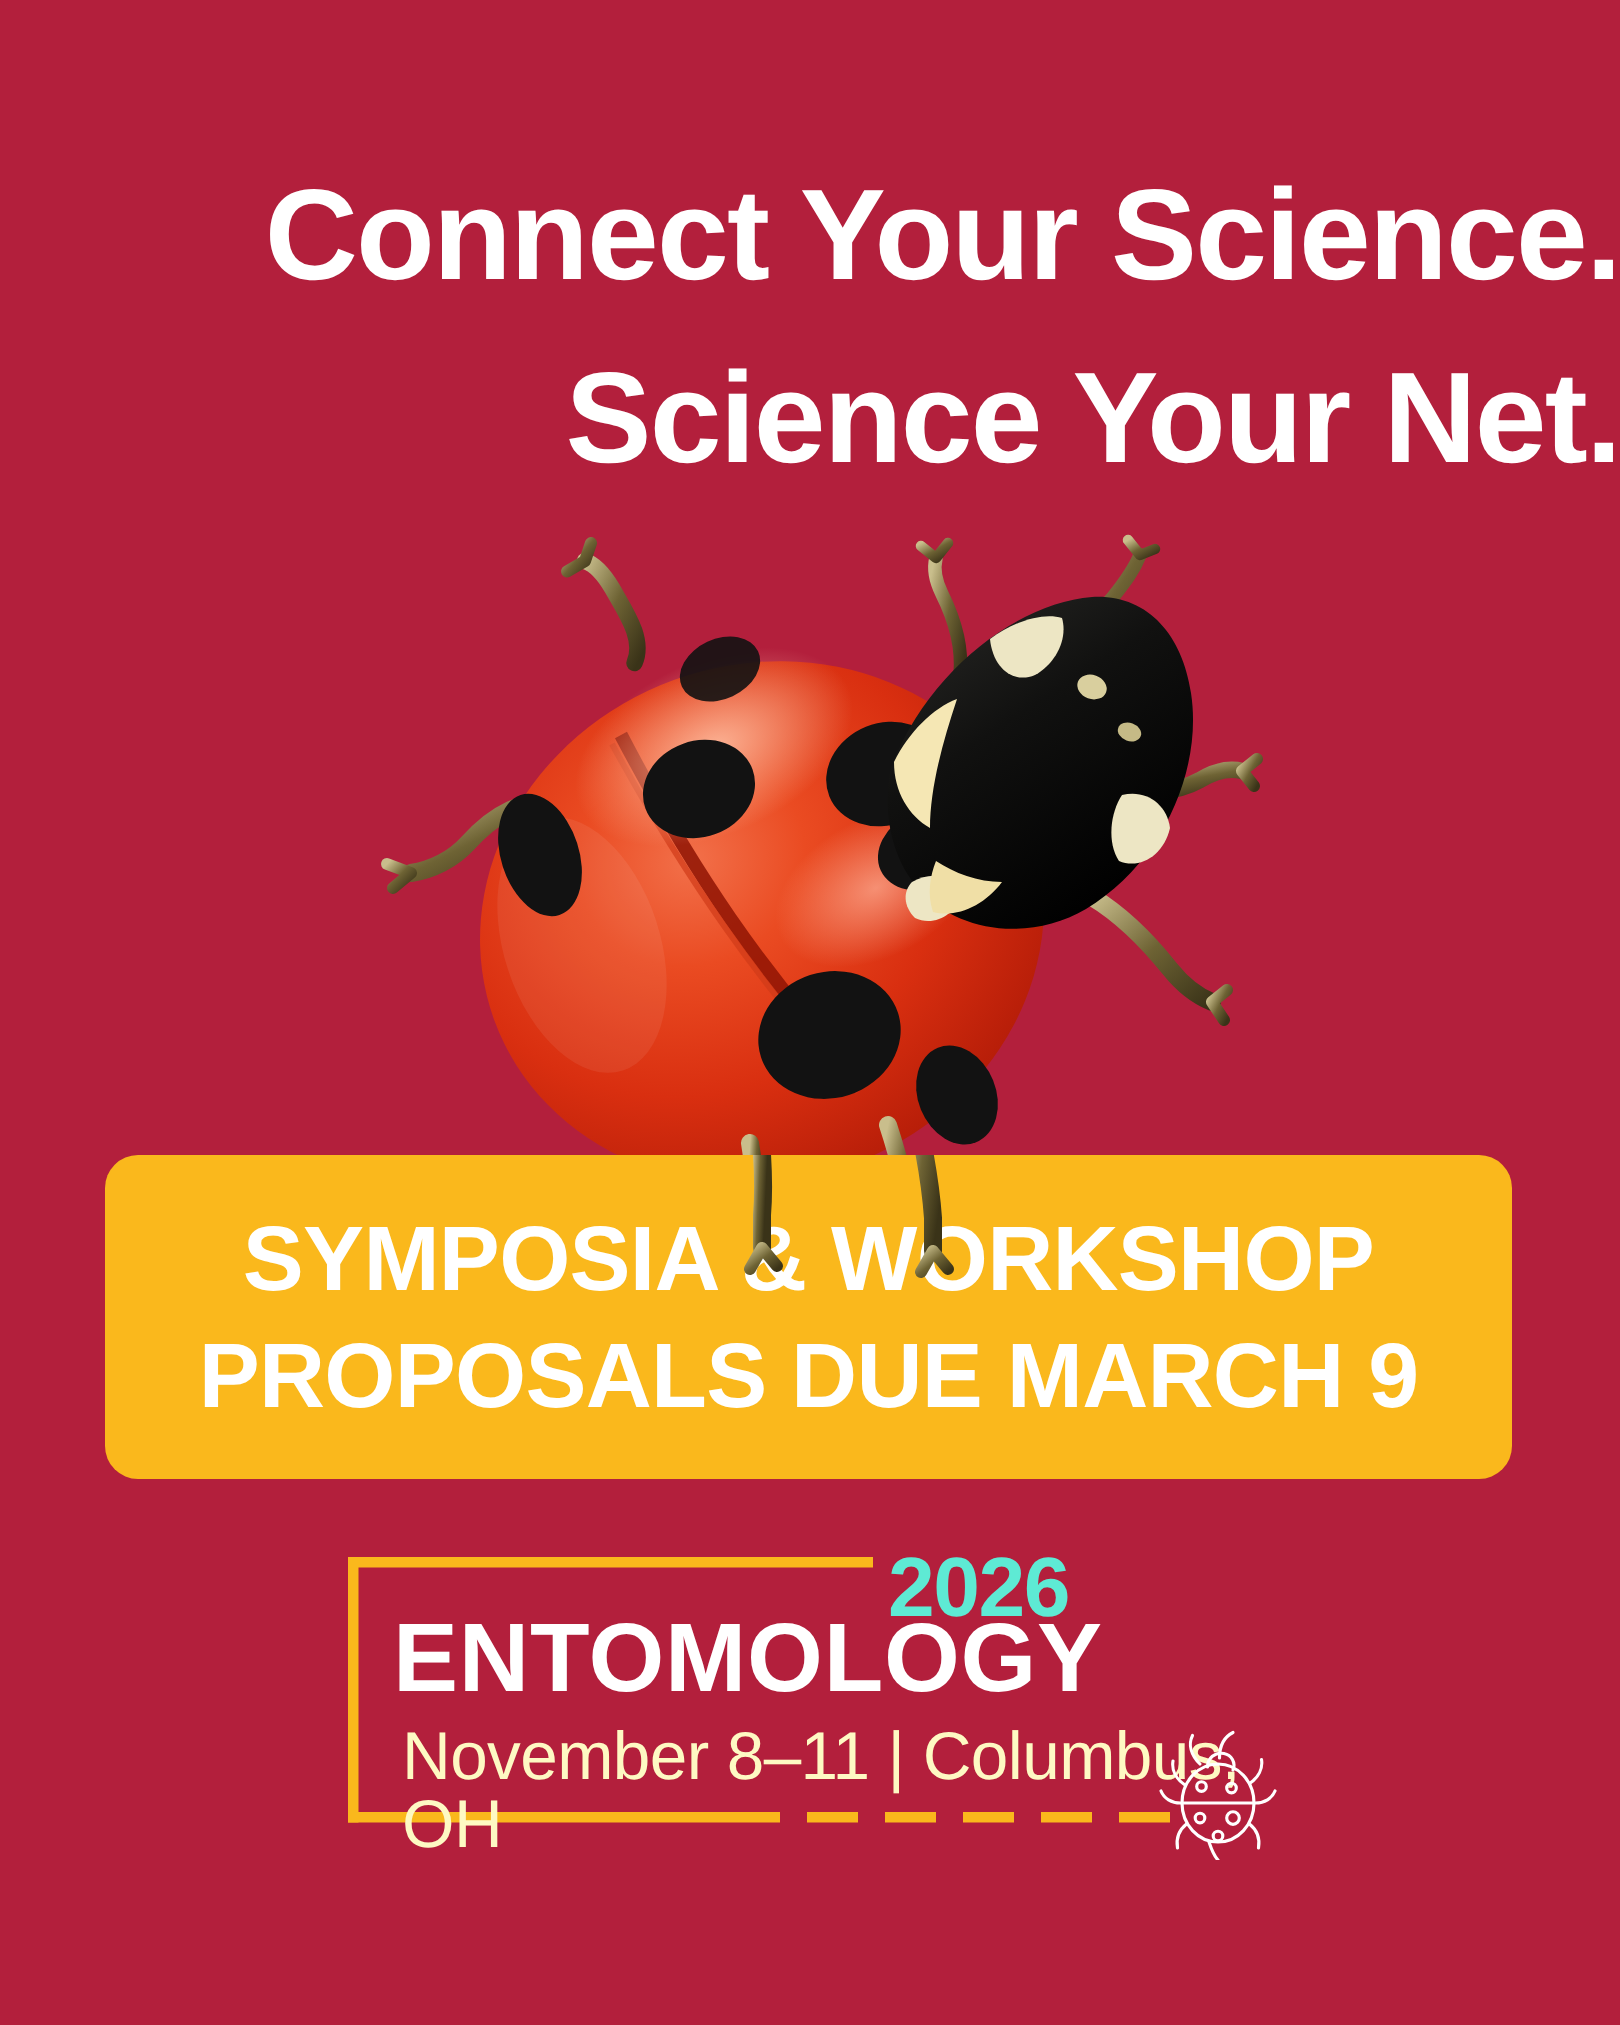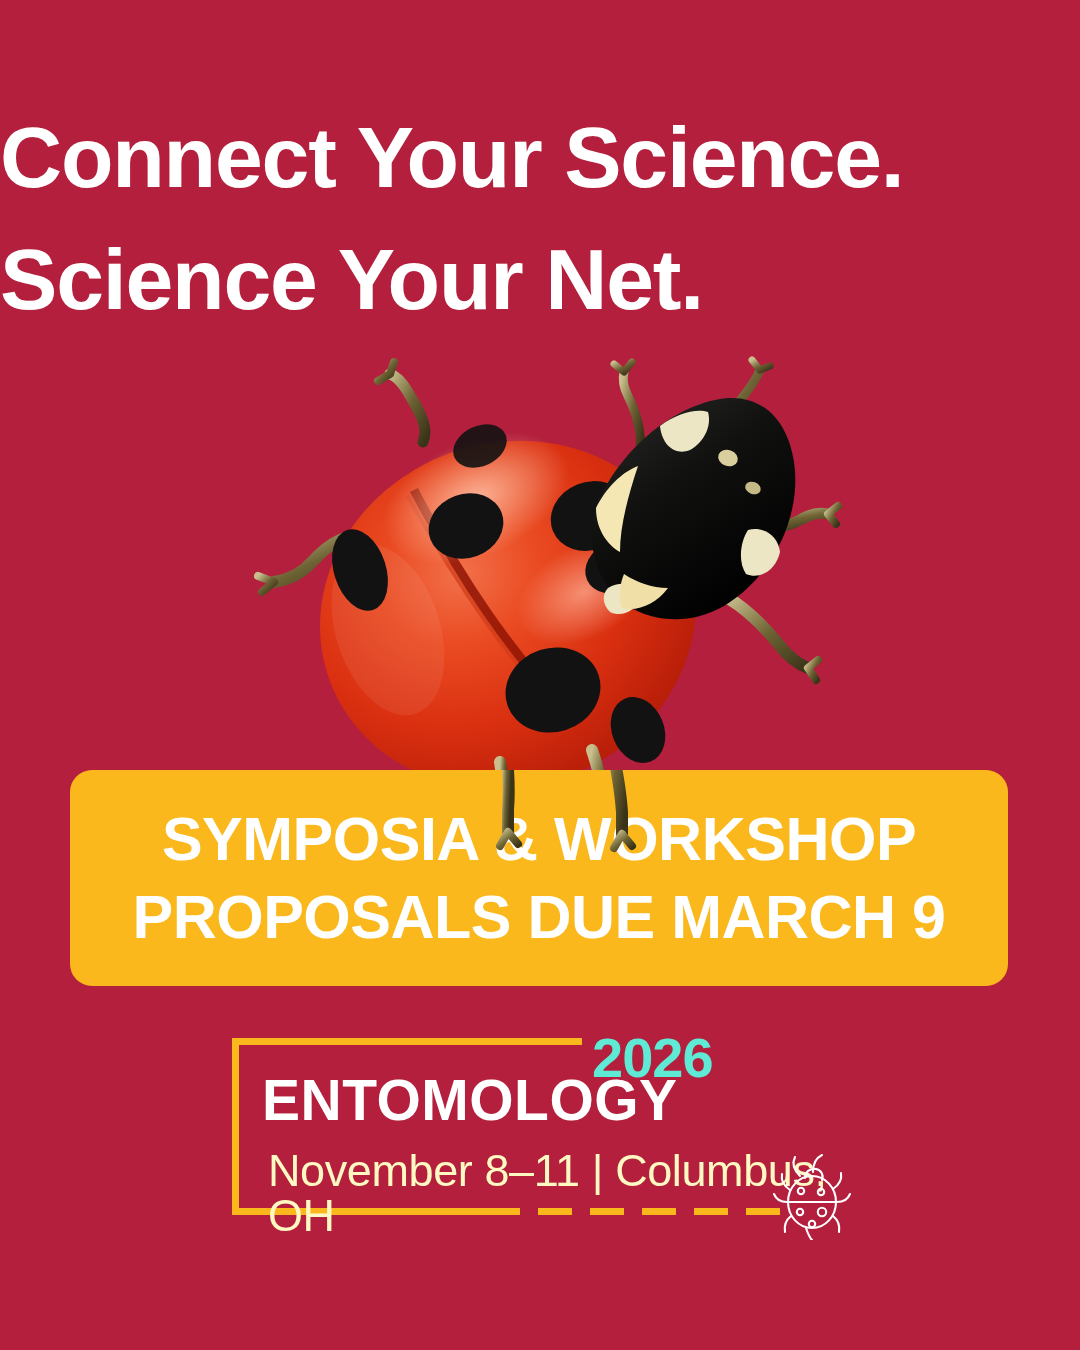--- a/index.html
+++ b/index.html
@@ -19,21 +19,21 @@
     background: #B31F3C;
     overflow: hidden;
   }
 
   
   .headline {
     position: absolute;
     left: 0;
     top: 96px;
     width: 1080px;
-    text-align: left;
+    text-align: right;
     color: #FFFFFF;
     font-family: "Liberation Sans", sans-serif;
     font-weight: bold;
     font-size: 86px;
     line-height: 1.42;
     letter-spacing: -1.2px;
   }
   .headline-line { display: block; white-space: nowrap; }
 
   
@@ -134,21 +134,21 @@
     line-height: 1;
     letter-spacing: -1px;
   }
   .wordmark {
     position: absolute;
     left: 30px;
     top: 42px;
     color: #FFFFFF;
     font-family: "Liberation Sans", sans-serif;
     font-weight: bold;
-    font-size: 57px;
+    font-size: 65px;
     line-height: 1;
     letter-spacing: 0.5px;
   }
   .logo-sub {
     position: absolute;
     left: 36px;
     top: 118px;
     color: #fef9c3;
     font-family: "Liberation Sans", sans-serif;
     font-weight: normal;

